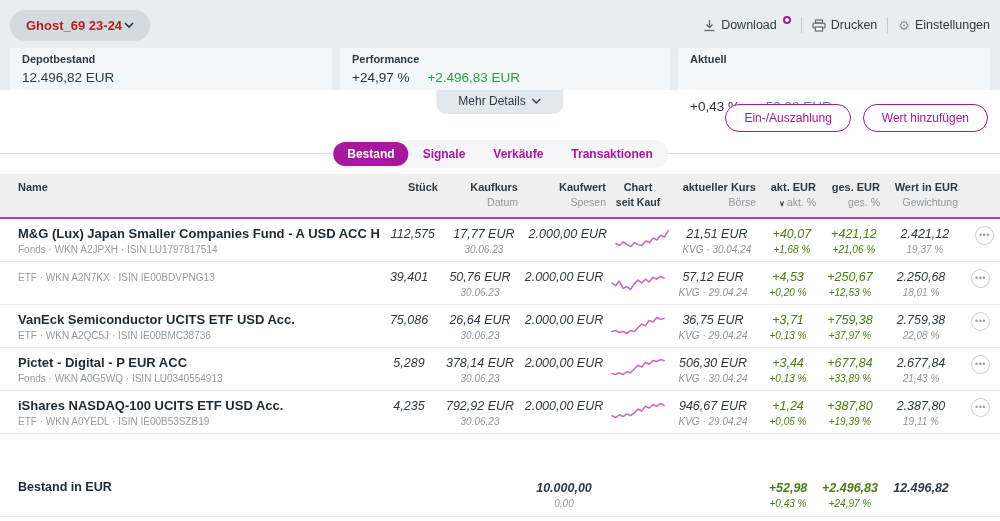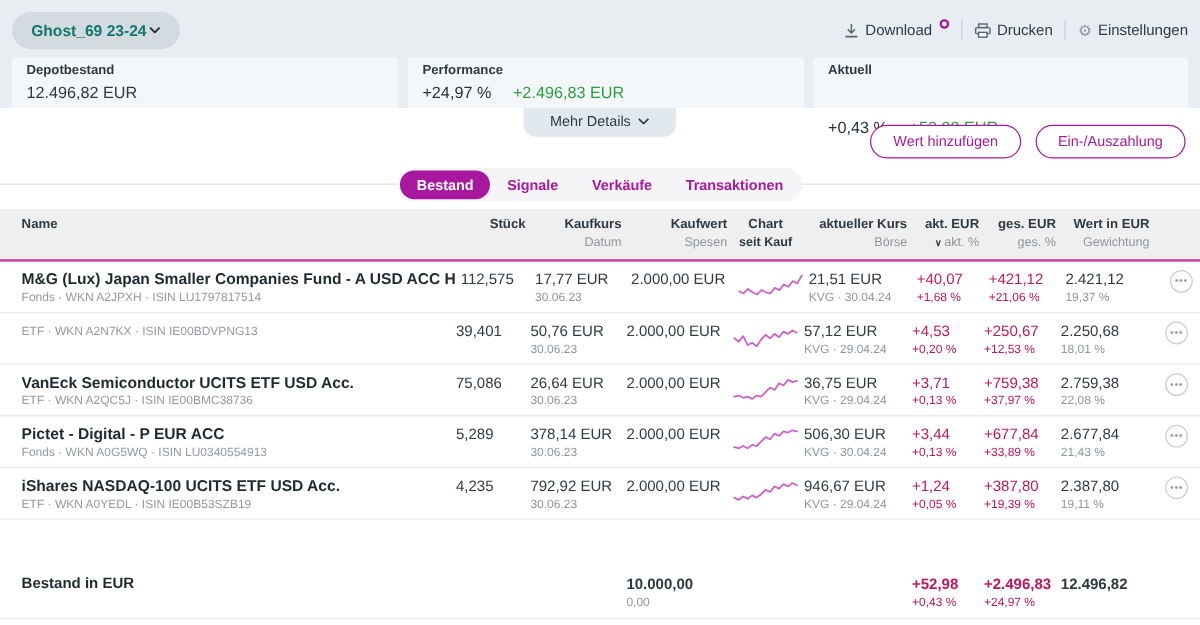--- a/index.html
+++ b/index.html
@@ -4,21 +4,21 @@
 <style>
   * { box-sizing: border-box; margin: 0; padding: 0; }
   html,body { width:1000px; height:521px; background:#fff; overflow:hidden;
     font-family:"Liberation Sans", sans-serif; color:#2e3a42; }
 
   
   .top-strip { background:#e8edf1; padding:8px 10px 0 10px; height:90px; }
   .topbar { display:flex; align-items:center; justify-content:space-between; height:34px; }
   .portfolio-pill { display:flex; align-items:center; gap:2px; background:#d3dae0;
     border:none; border-radius:16px; padding:8px 16px; font-family:inherit;
-    font-size:13px; font-weight:bold; color:#0f766e; cursor:pointer; }
+    font-size:13px; font-weight:bold; color:#b91c1c; cursor:pointer; }
   .top-actions { display:flex; align-items:center; gap:10px; font-size:12.5px; color:#2c3a44; }
   .top-link { display:flex; align-items:center; gap:5px; background:none; border:none;
     font-family:inherit; font-size:12.5px; color:#2c3a44; cursor:pointer; }
   .vsep { width:1px; height:16px; background:#c3ccd3; }
   .badge { width:8px; height:8px; border:2px solid #a8189e; border-radius:50%;
     background:#fff; display:inline-block; transform:translateY(-5px); margin-left:1px; }
   .icon-svg { display:inline-block; }
 
   .cards { display:flex; gap:8px; margin-top:6px; }
   .card { background:#f4f7f9; border-radius:2px; height:42px; padding:5px 12px;
@@ -56,24 +56,24 @@
   .th { font-size:11px; font-weight:bold; color:#2c3a44; text-align:right; line-height:15px; }
   .th .sub { font-weight:normal; color:#8d979e; font-size:10.5px; }
   .th.left { text-align:left; } .th.center { text-align:center; }
   .th .sub.bold { font-weight:bold; color:#2c3a44; }
   .sort-chevron { font-size:8px; color:#2c3a44; margin-right:2px; }
 
   .trow { border-bottom:1px solid #e7e9ea; padding-top:7px; padding-bottom:6px;
     align-items:flex-start; }
   .title { font-size:13px; font-weight:bold; color:#1e2a32; white-space:nowrap; }
   .meta { font-size:10px; color:#939aa1; margin-top:3px; white-space:nowrap; }
-  .num { text-align:left; }
+  .num { text-align:center;font-style:italic; }
   .v { font-size:12.5px; color:#2e3a42; line-height:16px; }
   .s { font-size:10px; color:#8d979e; margin-top:2px; }
-  .green { color:#be185d; }
+  .green { color:#4d7c0f; }
   .bold { font-weight:bold; }
   .chart-cell { display:flex; justify-content:center; padding-top:2px; }
   .spark { stroke:#cb63c6; stroke-width:1.6; fill:none; stroke-linejoin:round; stroke-linecap:round; }
   .dots { width:19px; height:19px; border:1px solid #c9ced2; border-radius:50%;
     background:#fff; color:#9aa2a8; font-size:9px; letter-spacing:0.5px; line-height:1;
     display:flex; align-items:center; justify-content:center; cursor:pointer; margin-left:auto; }
 
   .sumrow { border-bottom:1px solid #e7e9ea; padding-top:8px; padding-bottom:7px;margin-top:38px; }
   .sum-label { font-size:12.5px; font-weight:bold; color:#1e2a32; }
 </style>
@@ -139,22 +139,22 @@
 </div>
 
 <div class="band">
   <button class="mehr-details">
     <span>Mehr Details</span>
     <svg class="icon-svg" width="10" height="6" viewBox="0 0 10 6">
         <polyline points="1,1 5,5 9,1" fill="none" stroke="#2c3a44" stroke-width="1.4"></polyline>
       </svg>
   </button>
   <div class="band-buttons">
+    <button class="pill-btn">Ein-/Auszahlung</button>
     <button class="pill-btn">Wert hinzufügen</button>
-    <button class="pill-btn">Ein-/Auszahlung</button>
   </div>
 </div>
 
 <div class="tabs-row">
   <div class="tabs-line"></div>
   <div class="tab-group">
     <button class="tab active">Bestand</button>
     <button class="tab">Signale</button>
     <button class="tab">Verkäufe</button>
     <button class="tab">Transaktionen</button>

